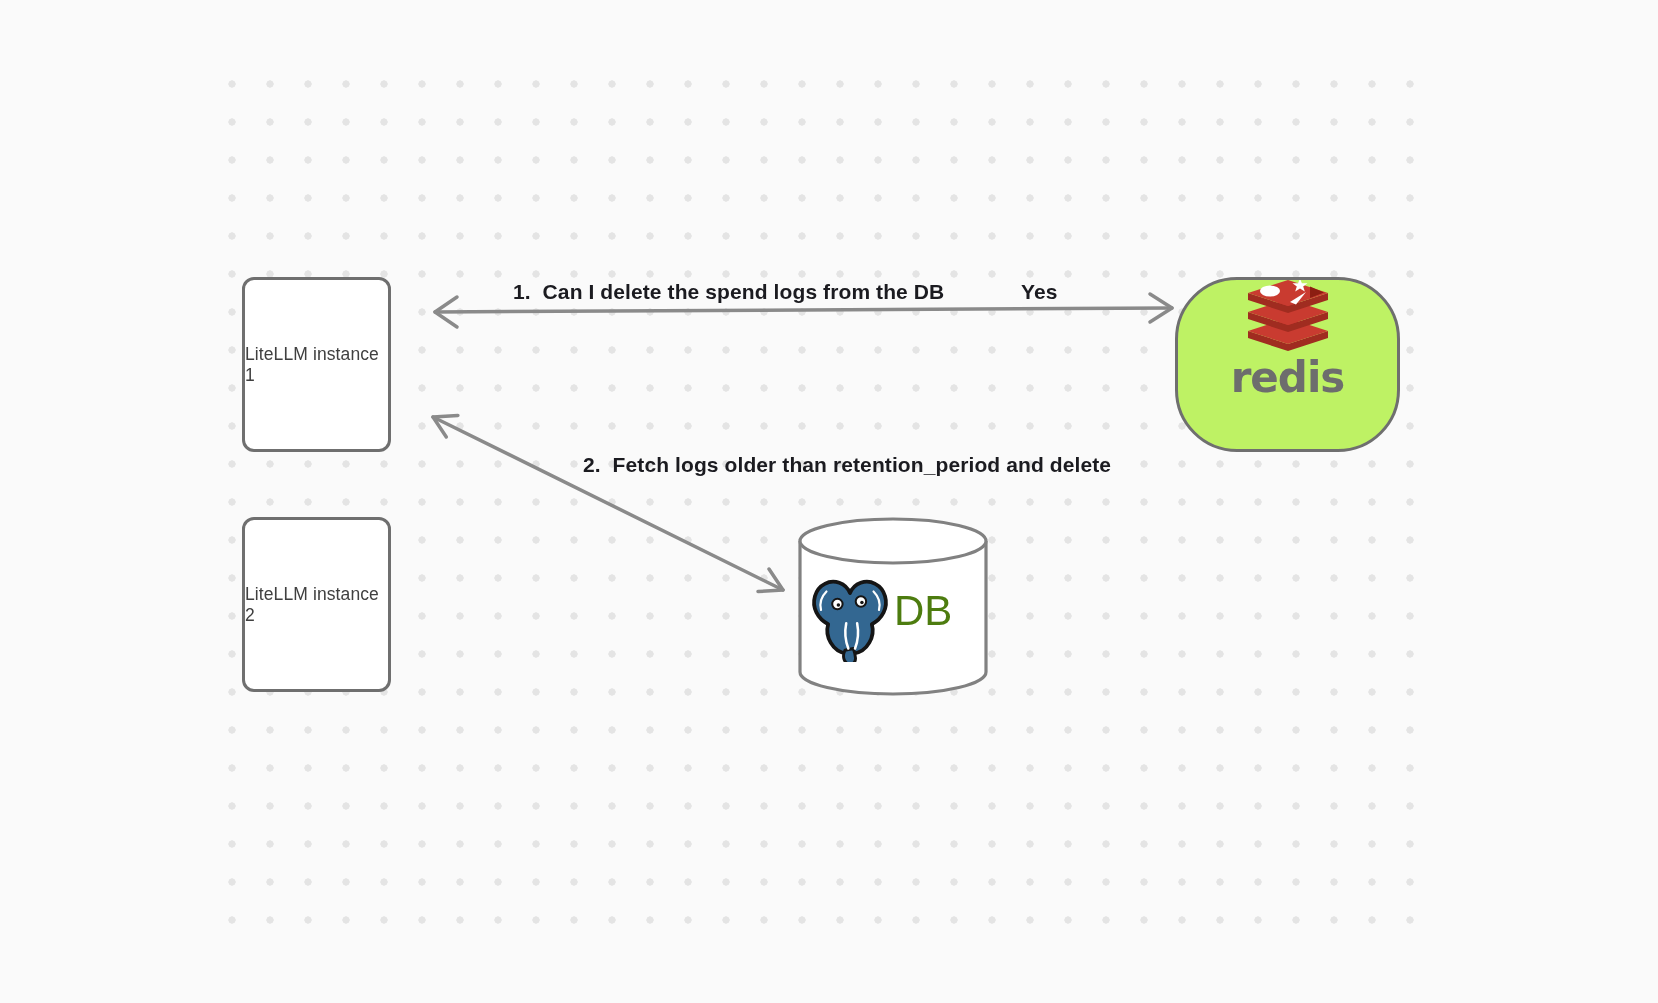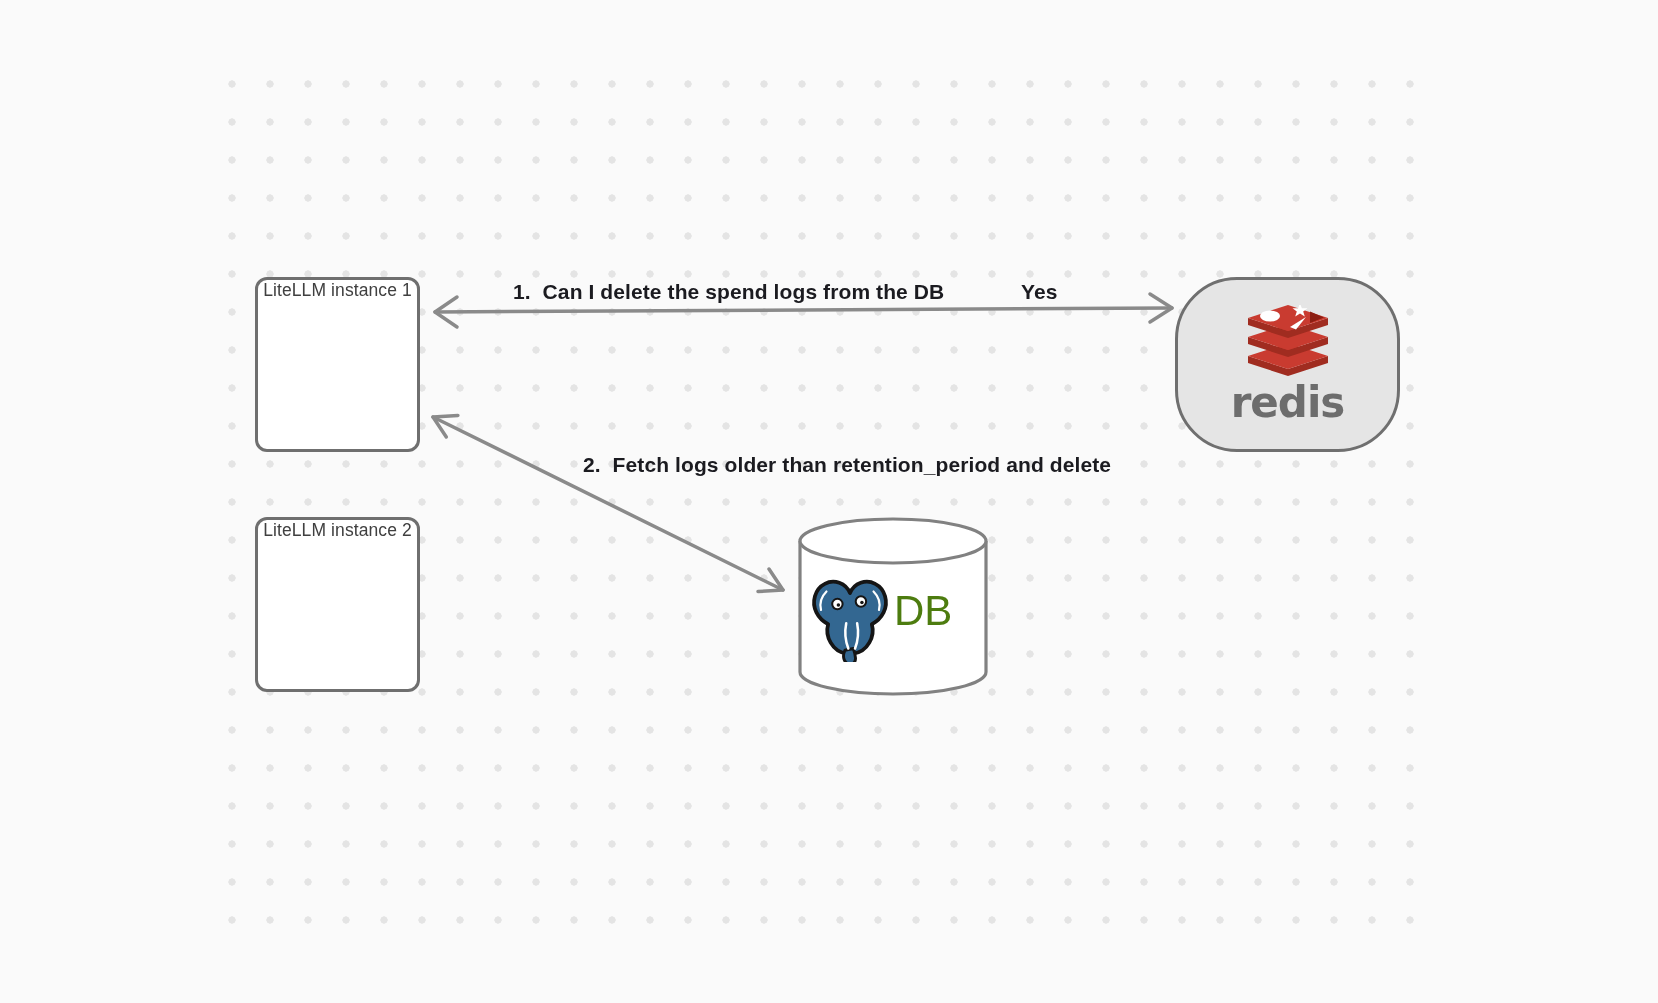--- a/index.html
+++ b/index.html
@@ -17,36 +17,36 @@
     background-image:radial-gradient(circle,#e4e4e4 3.4px,rgba(0,0,0,0) 3.9px);
     background-size:38px 38px;
   }
 
   
   svg.arrows{position:absolute;left:0;top:0;width:1658px;height:1003px;}
   .arrow path{fill:none;stroke:#8a8a8a;stroke-width:3.5;stroke-linecap:round;stroke-linejoin:round;}
 
   
   .inst{
-    position:absolute;left:255px;width:165px;height:175px;
+    position:absolute;left:242px;width:149px;height:175px;
     background:#ffffff;border:3px solid #6f6f6f;border-radius:12px;
     box-sizing:border-box;
-    display:flex;align-items:flex-start;justify-content:center;
+    display:flex;align-items:center;justify-content:center;
   }
   .inst-1{top:277px}
   .inst-2{top:517px}
   .inst-3{top:755px}
   .box-label{font-size:17.5px;color:#404040;letter-spacing:.1px;}
 
   
   .redis-node{
     position:absolute;left:1175px;top:277px;width:225px;height:175px;
-    background:#e5e5e5;border:3px solid #6f6f6f;border-radius:62px;
+    background:#bef264;border:3px solid #6f6f6f;border-radius:62px;
     box-sizing:border-box;
-    display:flex;flex-direction:column;align-items:center;justify-content:center;gap:5px;
+    display:flex;flex-direction:column;align-items:center;gap:5px;
   }
   .redis-wordmark{
     font-family:"DejaVu Sans",sans-serif;font-weight:bold;
     font-size:42px;line-height:1;color:#6d6d6d;letter-spacing:-1px;
   }
 
   
   .db-node{position:absolute;left:795px;top:514px;width:196px;height:186px;}
   .db-node svg.cyl{position:absolute;left:0;top:0;}
   .db-node svg.elephant{position:absolute;left:13px;top:64px;}

